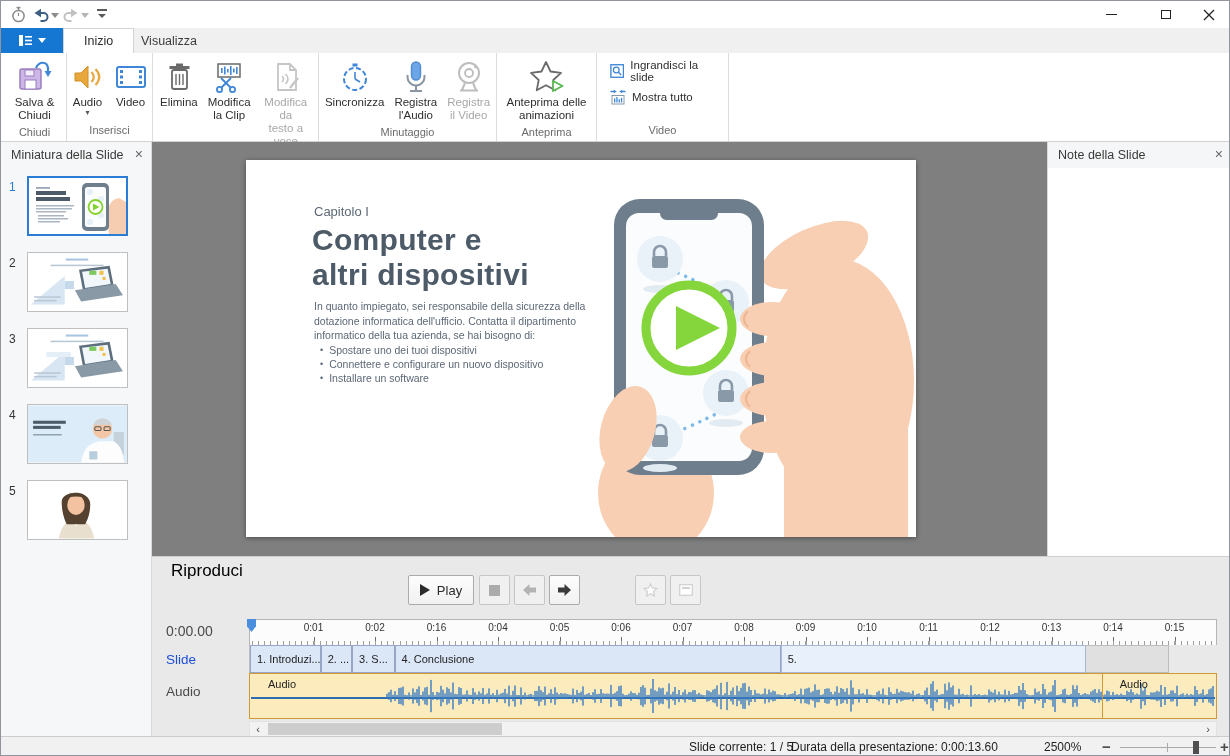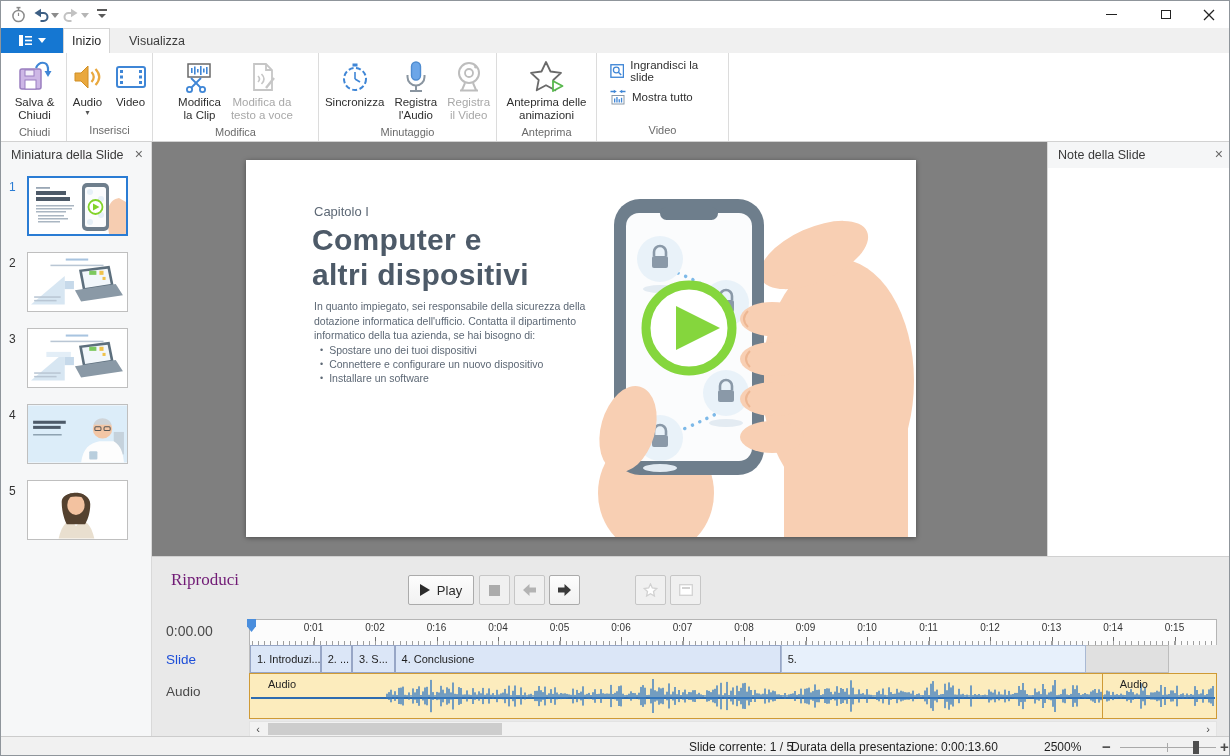--- a/index.html
+++ b/index.html
@@ -13,21 +13,21 @@
   #titlebar { position:absolute; left:0; top:0; width:1230px; height:27px; background:#fff; }
   .tb-ic { position:absolute; top:5px; }
   #tb-title { position:absolute; left:116px; top:6px; font-size:13px; color:#1e1e1e; }
   .wbtn { position:absolute; top:0; width:40px; height:27px; display:flex; align-items:center; justify-content:center; }
   .wmin i { display:block; width:11px; height:1px; background:#222; }
   .wmax i { display:block; width:10px; height:9px; border:1px solid #222; }
   .wclose svg { display:block; }
   
   #tabrow { position:absolute; left:0; top:27px; width:1230px; height:25px; background:#f0f0f0; }
   #appmenu-btn { position:absolute; left:0; top:0; width:62px; height:25px; background:#1577d2; display:flex; align-items:center; justify-content:center; gap:5px; }
-  .tab { position:absolute; top:0; height:25px; padding:0 8px; font-size:12.5px; color:#3c3c3c; display:flex; align-items:center;justify-content:center; }
+  .tab { position:absolute; top:0; height:25px; padding:0 20px; font-size:12.5px; color:#3c3c3c; display:flex; align-items:center;justify-content:center; }
   .tab.active { background:#fff; border:1px solid #d4d4d4; border-bottom:none; color:#2b2b2b; }
   
   #ribbon { position:absolute; left:0; top:52px; width:1230px; height:89px; background:#fff; border-bottom:1px solid #d2d2d2; display:flex; padding-left:2px; }
   .rgroup { display:flex; flex-direction:column; border-right:1px solid #dcdcdc; padding:0 3px; }
   .rbtns { flex:1; display:flex; justify-content:center; gap:2px; padding-top:3px; }
   .rbtn { display:flex; flex-direction:column; align-items:center; padding:2px 4px 0; }
   .ric { height:38px; display:flex; align-items:center; justify-content:center; }
   .rlbl { font-size:11.5px; line-height:13px; color:#2f2f2f; text-align:center; white-space:pre-line; }
   .rbtn.disabled .rlbl { color:#a8a8a8; }
   .rcaret { font-size:8px; color:#555; line-height:7px; }
@@ -53,21 +53,21 @@
   #slide-body { position:absolute; left:68px; top:139px; width:302px; font-size:10.5px; line-height:14.5px; color:#5d6875; }
   #slide-bullets { position:absolute; left:74px; top:183px; width:300px; }
   .bullet-row { display:flex; gap:6px; font-size:10.5px; line-height:14px; color:#5d6875; }
   .bdot { font-size:9px; }
   #illustration { position:absolute; left:330px; top:11px; }
   
   #notes { position:absolute; left:1046px; top:141px; width:184px; height:414px; background:#fff; border-left:1px solid #d9d9d9; }
   #notes .panel-head { background:#f5f6f7; }
   
   #playback { position:absolute; left:151px; top:555px; width:1079px; height:180px; background:#e9e9e9; border-top:1px solid #d0d0d0; }
-  #rip-label { position:absolute; left:19px; top:13px; font-size:17px; color:#701a75;font-family:Liberation Serif, serif; }
+  #rip-label { position:absolute; left:19px; top:4px; font-size:17px; color:#000000; }
   .pbtn { position:absolute; top:18px; height:30px; background:linear-gradient(#fdfdfd,#f1f1f1); border:1px solid #ababab; border-radius:2px; display:flex; align-items:center; justify-content:center; gap:7px; }
   .pbtn.disabled { background:#f0f0f0; border-color:#c6c6c6; }
   #btn-play { left:256px; width:66px; font-size:13px; color:#2b2b2b; }
   #time-cur { position:absolute; left:14px; top:66px; font-size:14px; color:#4a4a4a; }
   #row-slide-label { position:absolute; left:14px; top:95px; font-size:13.5px; color:#1d4ed8; }
   #row-audio-label { position:absolute; left:14px; top:127px; font-size:13.5px; color:#4a4a4a; }
   
   #ruler { position:absolute; left:97px; top:62px; width:968px; height:26px; background:#fcfcfc; border:1px solid #b5b5b5; border-bottom:none; }
   #ruler::after { content:""; position:absolute; left:2px; right:0; bottom:0; height:4px;
     background:repeating-linear-gradient(to right,#9f9f9f 0 1px,transparent 1px 6.15px); }
@@ -210,20 +210,33 @@
             </svg>
           </div>
           <div class="rlbl">Video</div>
         </div>
       </div>
       <div class="rgrp-label">Inserisci</div>
     </div>
 
     <div class="rgroup" style="width:166px">
       <div class="rbtns">
+        <div class="rbtn">
+          <div class="ric">
+            <svg width="32" height="34" viewBox="0 0 32 34">
+              <rect x="9" y="10" width="15" height="19" rx="2" fill="#fff" stroke="#6a6a6a" stroke-width="1.8"></rect>
+              <line x1="13" y1="14" x2="13" y2="25" stroke="#6a6a6a" stroke-width="1.4"></line>
+              <line x1="16.5" y1="14" x2="16.5" y2="25" stroke="#6a6a6a" stroke-width="1.4"></line>
+              <line x1="20" y1="14" x2="20" y2="25" stroke="#6a6a6a" stroke-width="1.4"></line>
+              <rect x="6.5" y="6" width="20" height="3" fill="#6a6a6a"></rect>
+              <rect x="13" y="3.5" width="7" height="2.5" fill="#6a6a6a"></rect>
+            </svg>
+          </div>
+          <div class="rlbl">Elimina</div>
+        </div>
         <div class="rbtn">
           <div class="ric">
             <svg width="36" height="34" viewBox="0 0 36 34">
               <rect x="7" y="4" width="22" height="13" fill="#fff" stroke="#6a6a6a" stroke-width="1.5"></rect>
               <g fill="#3f86d6">
                 <rect x="10" y="8" width="1.6" height="5"></rect>
                   <rect x="13" y="6.5" width="1.6" height="8"></rect>
                   <rect x="16" y="9" width="1.6" height="3.5"></rect>
                   <rect x="19" y="6" width="1.6" height="9"></rect>
                   <rect x="22" y="8.5" width="1.6" height="4"></rect>

